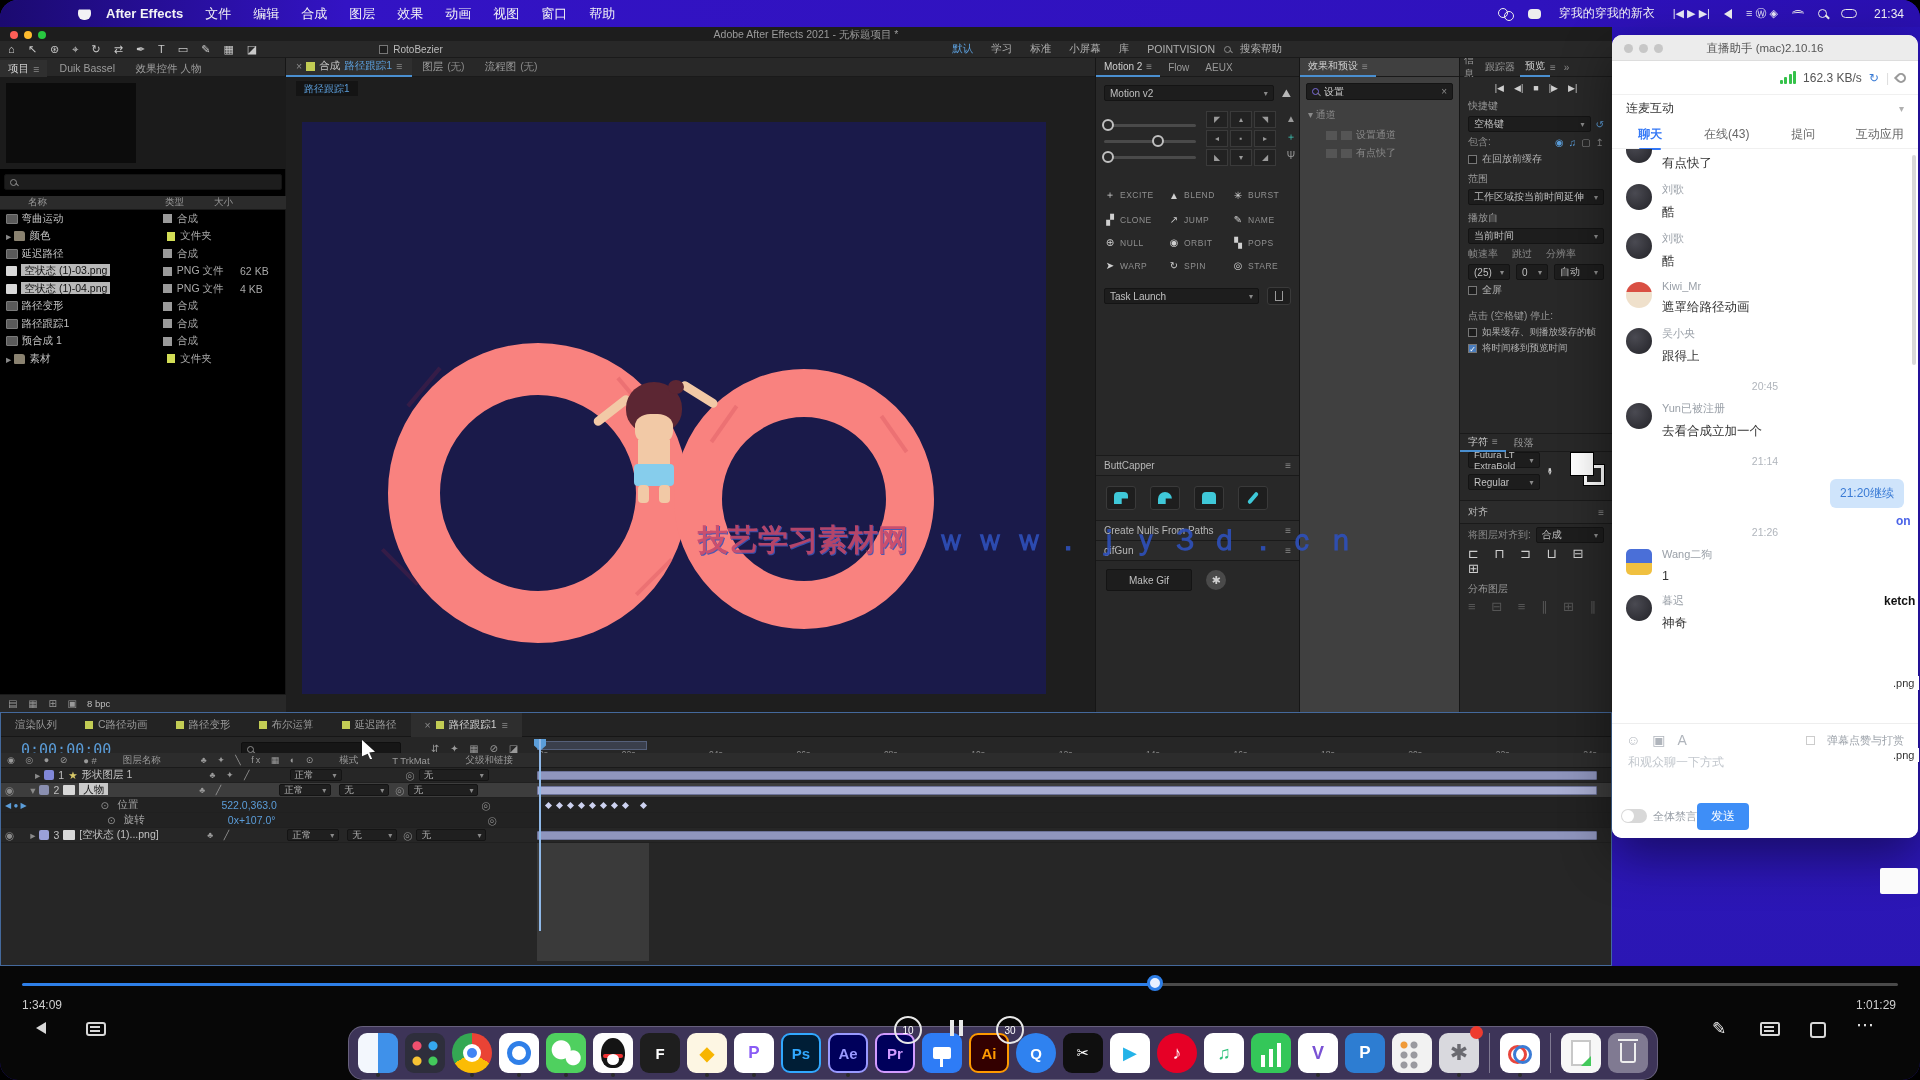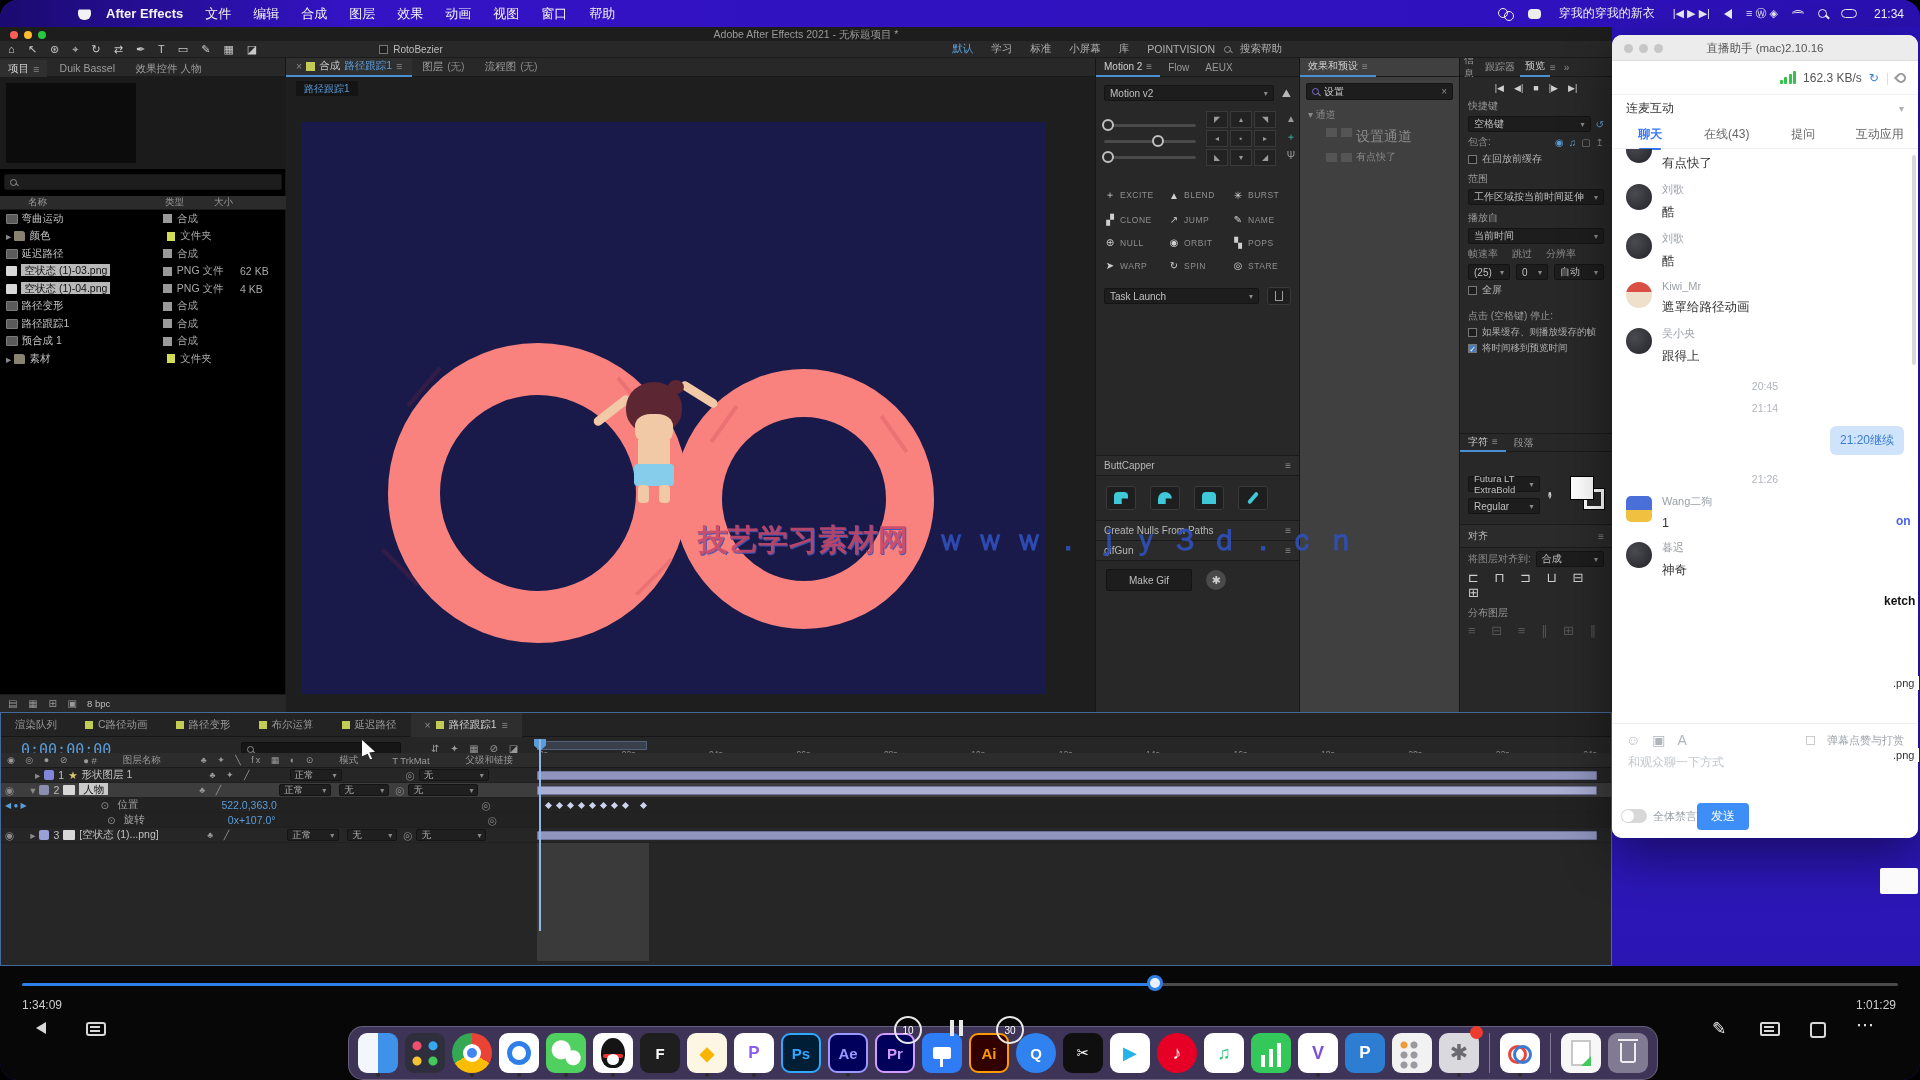--- a/index.html
+++ b/index.html
@@ -583,21 +583,21 @@
       <div class="dd" style="margin:6px 6px 0 6px;height:17px">
         <span style="display:flex;align-items:center;gap:5px">
             <span class="mag" style="border-color:#7a6ad8"></span>
             <span style="color:#d0d0d0">设置</span>
           </span>
         <span class="dim">×</span>
       </div>
       <div style="margin:8px 0 0 8px;font-size:10px;color:#8a8a8a">
         <span>▾</span> <span>通道</span>
       </div>
-      <div style="margin:6px 0 0 26px;font-size:14px;color:#8a8a8a;display:flex;gap:4px">
+      <div style="margin:6px 0 0 26px;font-size:10px;color:#8a8a8a;display:flex;align-items:center;gap:4px">
         <span style="width:11px;height:9px;background:#555;display:inline-block"></span>
           <span style="width:11px;height:9px;background:#555;display:inline-block"></span>
         <span>设置通道</span>
       </div>
       <div style="margin:4px 0 0 26px;font-size:10px;color:#8a8a8a;display:flex;align-items:center;gap:4px">
         <span style="width:11px;height:9px;background:#555;display:inline-block"></span>
           <span style="width:11px;height:9px;background:#555;display:inline-block"></span>
         <span>有点快了</span>
       </div>
     </div>
@@ -684,21 +684,21 @@
           <span>将时间移到预览时间</span>
         </div>
 
       <div class="mt-tabs" style="margin-top:78px;border-top:1px solid #1a1a1a">
         <span class="mt-tab active">
             <span>字符</span>
             <span class="dim">≡</span>
           </span>
         <span class="mt-tab">段落</span>
       </div>
-      <div class="pvrow" style="margin-top:24px">
+      <div class="pvrow" style="margin-top:0">
         <div style="flex:1">
           <span class="dd">
               <span style="font-size:9.5px">Futura LT ExtraBold</span>
               <span class="chev">▾</span>
             </span>
           <span class="dd" style="margin-top:6px">
               <span>Regular</span>
               <span class="chev">▾</span>
             </span>
         </div>
@@ -940,20 +940,25 @@
         <span class="av kiwi"></span>
         <div class="un">Kiwi_Mr</div>
           <div class="tx">遮罩给路径动画</div>
       </div>
       <div class="msg">
         <span class="av"></span>
         <div class="un">吴小央</div>
           <div class="tx">跟得上</div>
       </div>
       <div class="timestamp">20:45</div>
+      <div class="msg">
+        <span class="av"></span>
+        <div class="un">Yun已被注册</div>
+          <div class="tx">去看合成立加一个</div>
+      </div>
       <div class="timestamp">21:14</div>
       <div class="ownbubble">
           <span>21:20继续</span>
         </div>
       <div class="timestamp">21:26</div>
       <div class="msg">
         <span class="av wang"></span>
         <div class="un">Wang二狗</div>
           <div class="tx">1</div>
       </div>

